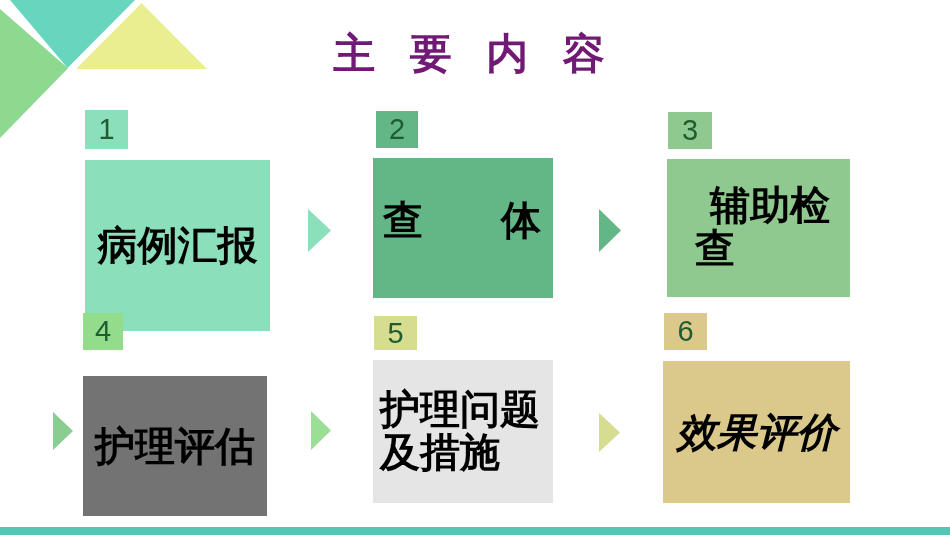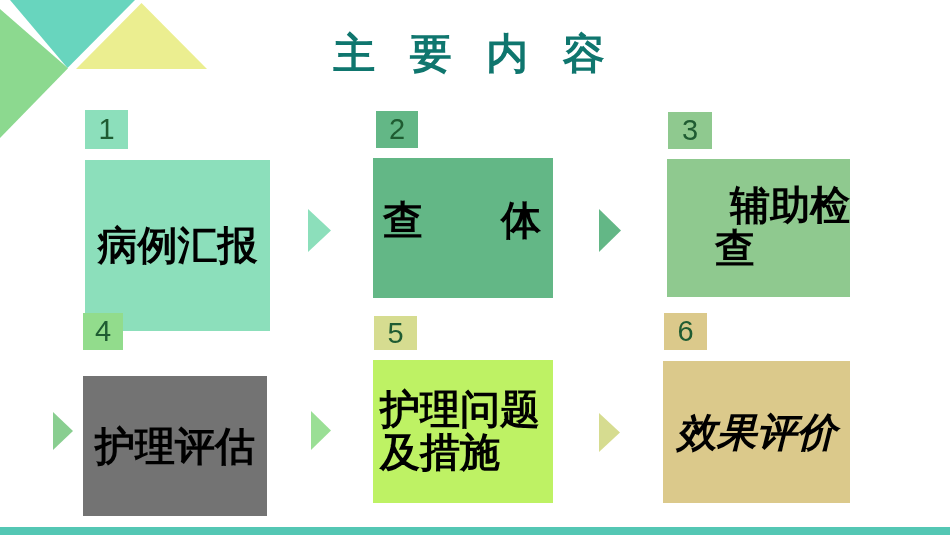--- a/index.html
+++ b/index.html
@@ -8,41 +8,41 @@
     overflow:hidden;font-family:"Liberation Serif","DejaVu Serif",serif;
   }
   
   .tri{position:absolute;}
   .tri-teal{left:10px;top:0;width:125px;height:68px;clip-path:polygon(0 0,100% 0,46% 100%);}
   .tri-green{left:0;top:9px;width:68px;height:129px;clip-path:polygon(0 0,100% 46%,0 100%);}
   .tri-yellow{left:76px;top:3px;width:131px;height:66px;clip-path:polygon(50% 0,0 100%,100% 100%);}
   
   .title{
     position:absolute;top:26px;left:0;width:100%;text-align:center;
-    font-size:42px;font-weight:bold;color:#0f766e;letter-spacing:12px;
+    font-size:42px;font-weight:bold;color:#701a75;letter-spacing:12px;
   }
   
   .num{
     position:absolute;display:flex;align-items:center;justify-content:center;
     font-family:"Liberation Sans","DejaVu Sans",sans-serif;font-size:29px;
   }
   .n1{left:85px;top:110px;width:43px;height:39px;}
   .n2{left:376px;top:111px;width:42px;height:37px;}
   .n3{left:668px;top:112px;width:44px;height:37px;}
   .n4{left:83px;top:313px;width:40px;height:37px;}
   .n5{left:374px;top:316px;width:43px;height:34px;}
   .n6{left:664px;top:313px;width:43px;height:37px;}
   
   .box{
     position:absolute;display:flex;align-items:center;justify-content:center;
     font-size:40px;font-weight:bold;color:#000;
   }
   .b1{left:85px;top:160px;width:185px;height:171px;}
   .b2{left:373px;top:158px;width:180px;height:140px;justify-content:space-between;padding:0 12px 16px 10px;box-sizing:border-box;}
-  .b3{left:667px;top:159px;width:183px;height:138px;justify-content:flex-end;}
+  .b3{left:667px;top:159px;width:183px;height:138px;justify-content:center;}
   .b4{left:83px;top:361px;width:184px;height:140px;}
   .b5{left:373px;top:360px;width:180px;height:143px;justify-content:flex-start;}
   .b6{left:663px;top:361px;width:187px;height:142px;}
   .wrap2{white-space:pre-line;line-height:1.07;}
   .b3 .wrap2{padding-left:8px;text-indent:15px;}
   .b5 .wrap2{padding-left:7px;}
   
   .arrow{position:absolute;clip-path:polygon(0 0,100% 50%,0 100%);}
   .a1{left:308px;top:209px;width:23px;height:43px;}
   .a2{left:599px;top:209px;width:22px;height:43px;}
@@ -84,21 +84,21 @@
 
   <div class="arrow a3" style="background-color: rgb(137, 206, 144);"></div>
 
   <div class="num n4" style="background-color: rgb(146, 220, 140); color: rgb(31, 92, 50);">4</div>
   <div class="box b4" style="background-color: #737373; margin-top: 15px;">
     <span class="box-label">护理评估</span>
   </div>
   <div class="arrow a4" style="background-color: rgb(154, 223, 149);"></div>
 
   <div class="num n5" style="background-color: rgb(214, 220, 144); color: rgb(31, 92, 50);">5</div>
-  <div class="box b5" style="background-color: #bef264;">
+  <div class="box b5" style="background-color: #e5e5e5;">
     <span class="box-label wrap2">护理问题
 及措施</span>
   </div>
   <div class="arrow a5" style="background-color: rgb(214, 220, 144);"></div>
 
   <div class="num n6" style="background-color: rgb(219, 201, 139); color: rgb(31, 92, 50);">6</div>
   <div class="box b6" style="background-color: rgb(219, 201, 139); font-style: italic;">
     <span class="box-label">效果评价</span>
   </div>
 

